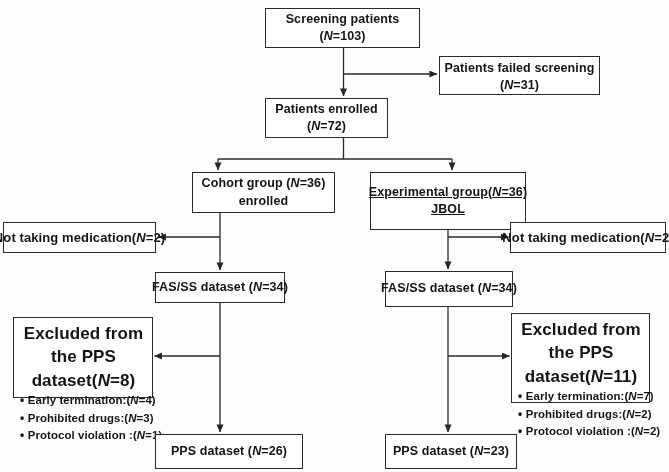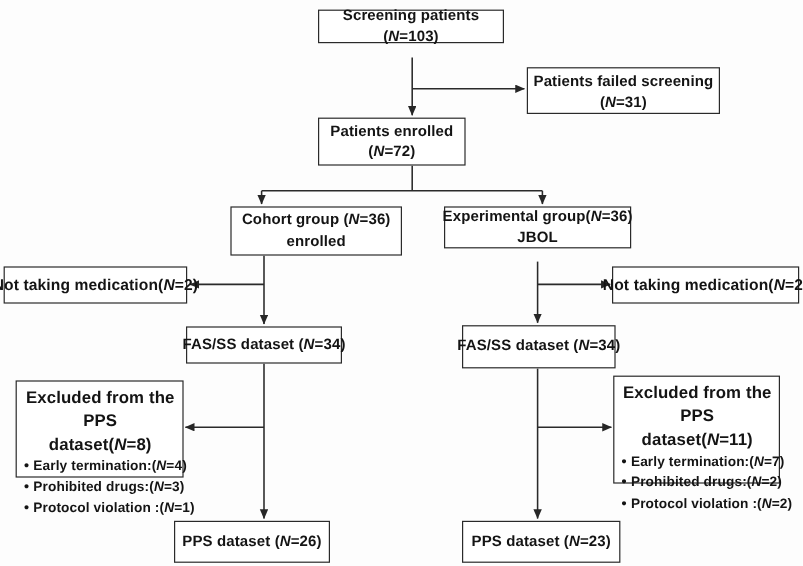--- a/index.html
+++ b/index.html
@@ -26,21 +26,21 @@
     line-height:1.38;
     letter-spacing:0.1px;
   }
   .node .ln{white-space:nowrap;}
   .small{font-size:13px;}
   .excl{
     justify-content:flex-start;
     padding:4px 5px 4px 6px;
     align-items:stretch;
   }
-  .excl .ttl{text-align:center;font-size:14px;}
+  .excl .ttl{text-align:center;font-size:17px;}
   .excl .item{
     text-align:center;
     font-size:11.4px;
     line-height:1.45;
     white-space:nowrap;
   }
   .excl .item::before{content:"\2022\00a0";font-size:12px;}
   .nvar{font-style:italic;}
   svg.wires{position:absolute;left:0;top:0;pointer-events:none;}
 </style>
@@ -72,41 +72,41 @@
       <path d="M448,237 L508.5,237" marker-end="url(#arr)"></path>
 
       <path d="M220,303 L220,432" marker-end="url(#arr)"></path>
       <path d="M220,356 L154.5,356" marker-end="url(#arr)"></path>
 
       <path d="M448,307 L448,432" marker-end="url(#arr)"></path>
       <path d="M448,356 L509.5,356" marker-end="url(#arr)"></path>
     </g>
   </svg>
 
-  <div class="node" style="left:265px;top:8px;width:155px;height:28px;">
+  <div class="node" style="left:265px;top:8px;width:155px;height:40px;">
     <div class="ln nfmt">Screening patients</div>
     <div class="ln nfmt">(<span class="nvar">N</span>=103)</div>
   </div>
 
   <div class="node" style="left:439px;top:56px;width:161px;height:39px;justify-content:flex-end;">
     <div class="ln nfmt">Patients failed screening</div>
     <div class="ln nfmt">(<span class="nvar">N</span>=31)</div>
   </div>
 
   <div class="node" style="left:265px;top:98px;width:123px;height:40px;">
     <div class="ln nfmt">Patients enrolled</div>
     <div class="ln nfmt">(<span class="nvar">N</span>=72)</div>
   </div>
 
   <div class="node" style="left:148px;top:172px;width:143px;height:41px;margin-left:44px;">
     <div class="ln nfmt">Cohort group (<span class="nvar">N</span>=36)</div>
     <div class="ln nfmt">enrolled</div>
   </div>
 
-  <div class="node" style="left:370px;top:172px;width:156px;height:35px;">
+  <div class="node" style="left:370px;top:172px;width:156px;height:58px;text-decoration:underline;">
     <div class="ln nfmt">Experimental group(<span class="nvar">N</span>=36)</div>
     <div class="ln nfmt">JBOL</div>
   </div>
 
   <div class="node small" style="left:3px;top:222px;width:153px;height:31px;">
     <div class="ln nfmt">Not taking medication(<span class="nvar">N</span>=2)</div>
   </div>
 
   <div class="node small" style="left:510px;top:222px;width:156px;height:31px;">
     <div class="ln nfmt">Not taking medication(<span class="nvar">N</span>=2)</div>
@@ -129,21 +129,21 @@
   </div>
 
   <div class="node excl" style="left:511px;top:313px;width:139px;height:90px;">
     <div class="ttl nfmt">Excluded from the PPS</div>
     <div class="ttl nfmt">dataset(<span class="nvar">N</span>=11)</div>
     <div class="item nfmt">Early termination:(<span class="nvar">N</span>=7)</div>
     <div class="item nfmt">Prohibited drugs:(<span class="nvar">N</span>=2)</div>
     <div class="item nfmt">Protocol violation :(<span class="nvar">N</span>=2)</div>
   </div>
 
-  <div class="node" style="left:145px;top:434px;width:130px;height:35px;">
+  <div class="node" style="left:155px;top:434px;width:148px;height:35px;">
     <div class="ln nfmt">PPS dataset (<span class="nvar">N</span>=26)</div>
   </div>
 
   <div class="node" style="left:385px;top:434px;width:132px;height:35px;">
     <div class="ln nfmt">PPS dataset (<span class="nvar">N</span>=23)</div>
   </div>
 
 </div>
 
 </body></html>

